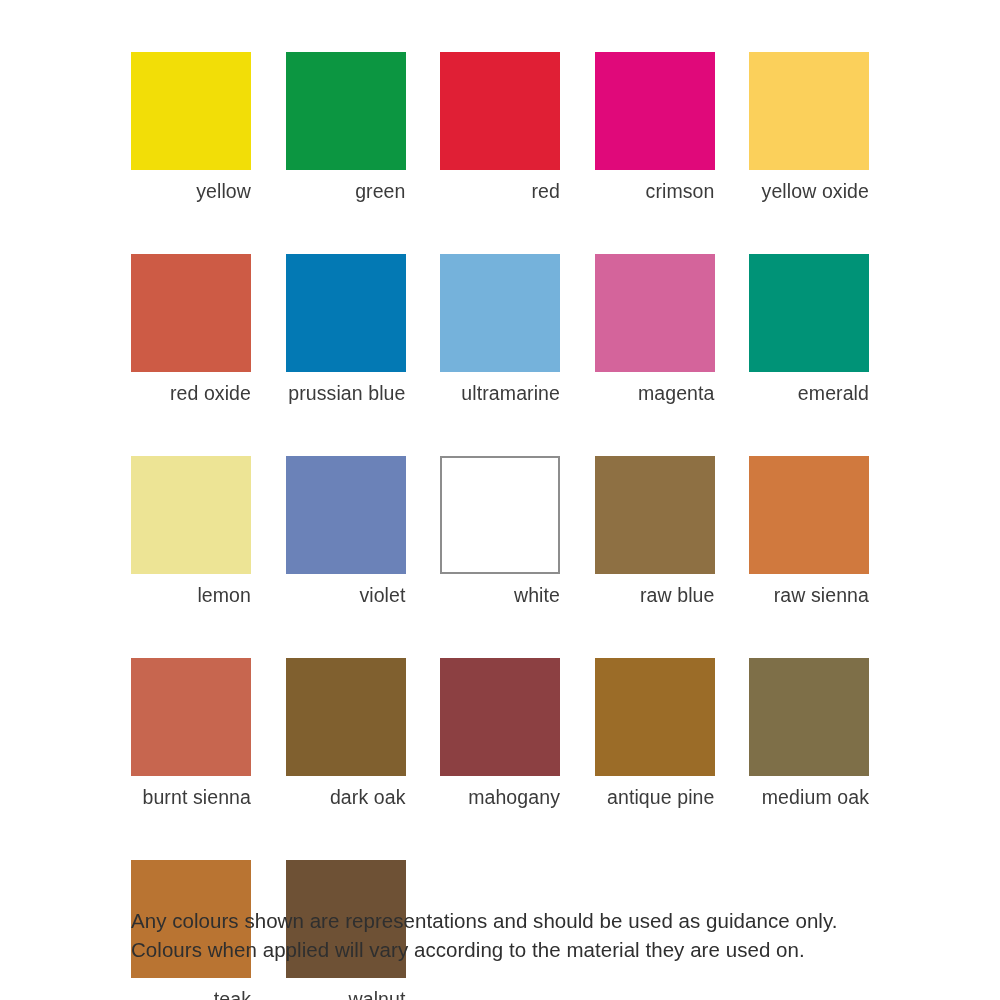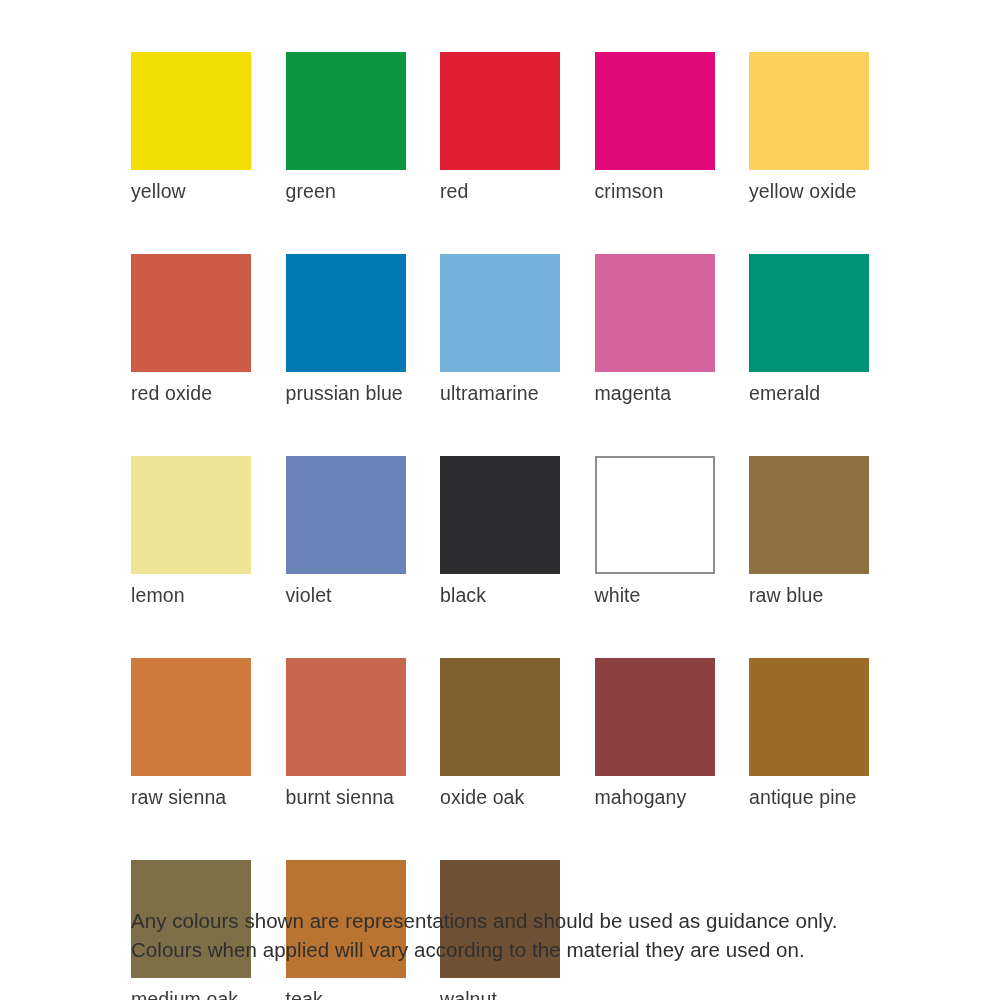--- a/index.html
+++ b/index.html
@@ -32,21 +32,21 @@
     display: grid;
     grid-template-columns: repeat(5, 120px);
     column-gap: 34.5px;
     row-gap: 51px;
   }
 
   .swatch-cell {
     width: 120px;
     display: flex;
     flex-direction: column;
-    align-items: flex-start;
+    align-items: flex-end;
   }
 
   .swatch-chip {
     width: 120px;
     height: 118px;
     box-sizing: border-box;
     display: block;
   }
 
   .swatch-chip.bordered {
@@ -128,42 +128,38 @@
       </div>
       <div class="swatch-cell">
         <div class="swatch-chip" style="background: rgb(237, 228, 149);"></div>
         <div class="swatch-label">lemon</div>
       </div>
       <div class="swatch-cell">
         <div class="swatch-chip" style="background: rgb(107, 130, 184);"></div>
         <div class="swatch-label">violet</div>
       </div>
       <div class="swatch-cell">
-        <div class="swatch-chip" style="background: rgb(44, 44, 46);"></div>
-        <div class="swatch-label">black</div>
-      </div>
-      <div class="swatch-cell">
         <div class="swatch-chip bordered"></div>
         <div class="swatch-label">white</div>
       </div>
       <div class="swatch-cell">
         <div class="swatch-chip" style="background: rgb(142, 112, 67);"></div>
         <div class="swatch-label">raw blue</div>
       </div>
       <div class="swatch-cell">
         <div class="swatch-chip" style="background: rgb(208, 121, 62);"></div>
         <div class="swatch-label">raw sienna</div>
       </div>
       <div class="swatch-cell">
         <div class="swatch-chip" style="background: rgb(199, 102, 79);"></div>
         <div class="swatch-label">burnt sienna</div>
       </div>
       <div class="swatch-cell">
         <div class="swatch-chip" style="background: rgb(128, 96, 47);"></div>
-        <div class="swatch-label">oxide oak</div>
+        <div class="swatch-label">dark oak</div>
       </div>
       <div class="swatch-cell">
         <div class="swatch-chip" style="background: rgb(140, 64, 66);"></div>
         <div class="swatch-label">mahogany</div>
       </div>
       <div class="swatch-cell">
         <div class="swatch-chip" style="background: rgb(155, 108, 40);"></div>
         <div class="swatch-label">antique pine</div>
       </div>
       <div class="swatch-cell">

